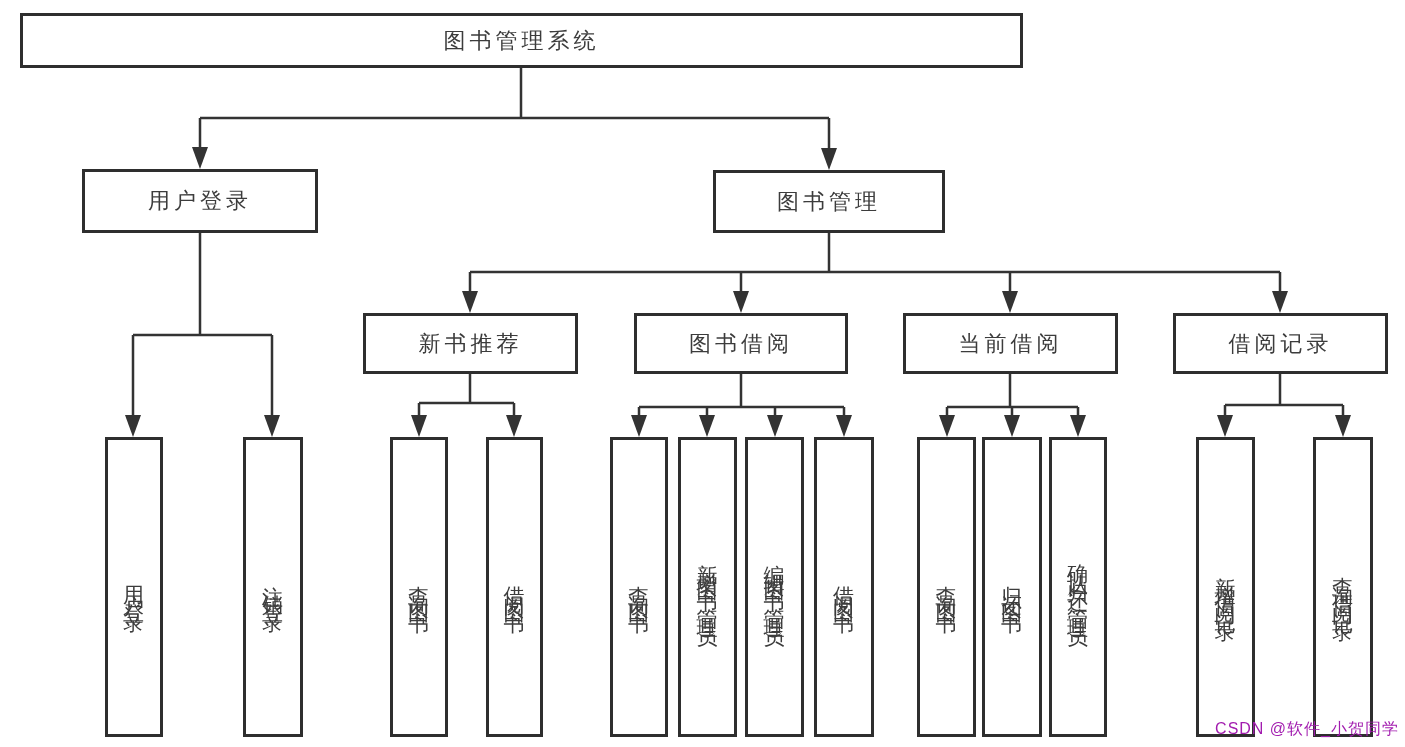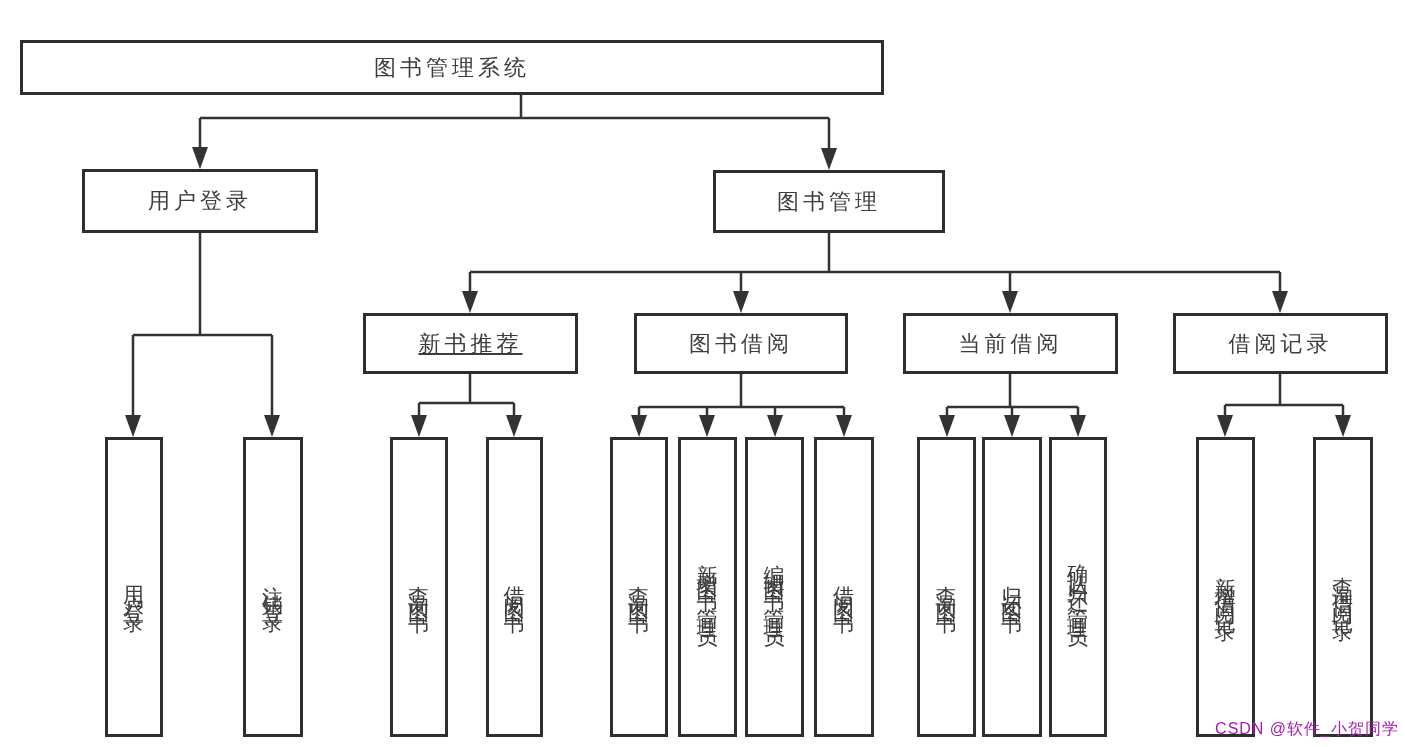--- a/index.html
+++ b/index.html
@@ -75,32 +75,32 @@
     <polygon points="699,415 715,415 707,437"></polygon>
     <polygon points="767,415 783,415 775,437"></polygon>
     <polygon points="836,415 852,415 844,437"></polygon>
     <polygon points="939,415 955,415 947,437"></polygon>
     <polygon points="1004,415 1020,415 1012,437"></polygon>
     <polygon points="1070,415 1086,415 1078,437"></polygon>
     <polygon points="1217,415 1233,415 1225,437"></polygon>
     <polygon points="1335,415 1351,415 1343,437"></polygon>
   </svg>
 
-  <div class="box hbox" style="left:20px; top:13px; width:864px; height:55px;margin-top:27px;">
+  <div class="box hbox" style="left:20px; top:13px; width:1003px; height:55px;">
     <span class="htext">图书管理系统</span>
   </div>
 
   <div class="box hbox" style="left:82px; top:169px; width:236px; height:64px;">
     <span class="htext">用户登录</span>
   </div>
   <div class="box hbox" style="left:713px; top:170px; width:232px; height:63px;justify-content:center;">
     <span class="htext">图书管理</span>
   </div>
 
-  <div class="box hbox" style="left:363px; top:313px; width:215px; height:61px;text-decoration:underline;">
+  <div class="box hbox" style="left:363px; top:313px; width:215px; height:61px;">
     <span class="htext">新书推荐</span>
   </div>
   <div class="box hbox" style="left:903px; top:313px; width:215px; height:61px;">
     <span class="htext">当前借阅</span>
   </div>
   <div class="box hbox" style="left:634px; top:313px; width:214px; height:61px;">
     <span class="htext">图书借阅</span>
   </div>
   <div class="box hbox" style="left:1173px; top:313px; width:215px; height:61px;">
     <span class="htext">借阅记录</span>

